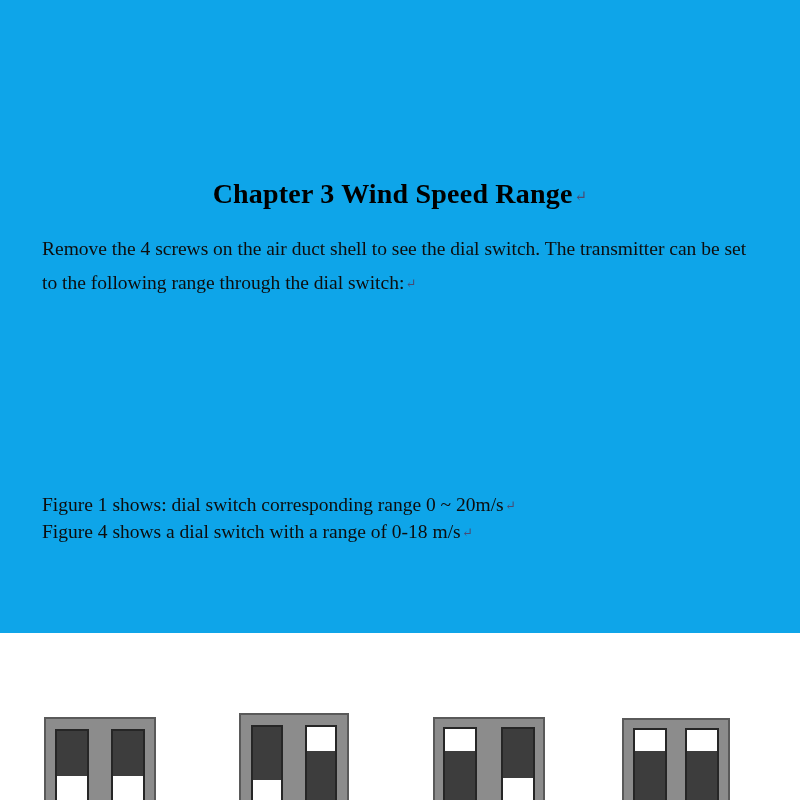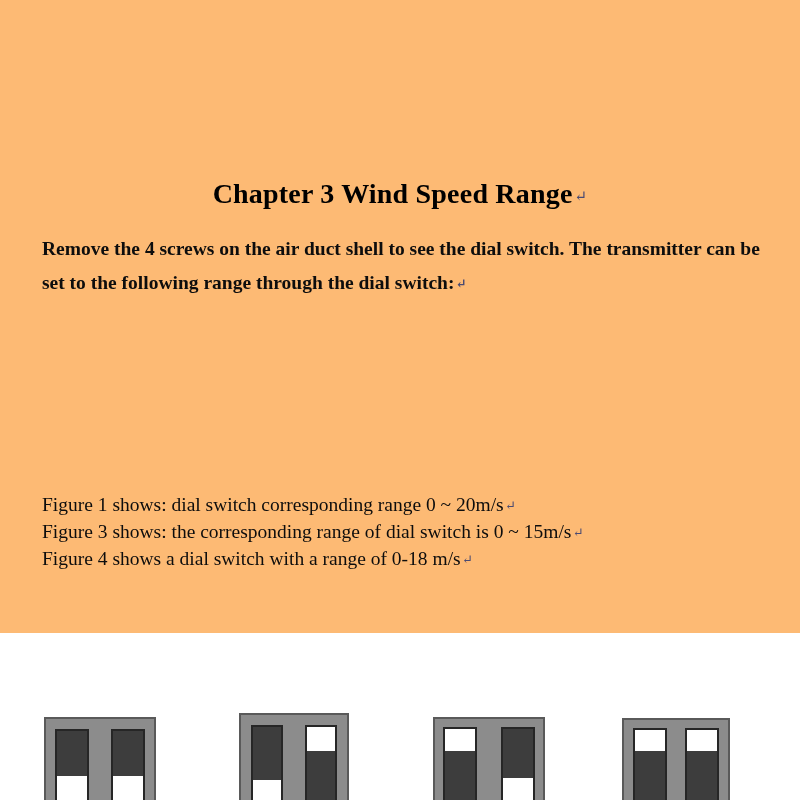--- a/index.html
+++ b/index.html
@@ -16,21 +16,21 @@
     color: #111111;
     position: relative;
   }
 
   #page {
     position: absolute;
     left: 0;
     top: 0;
     width: 800px;
     height: 633px;
-    background: #fdba74;
+    background: #0ea5e9;
   }
 
   
   .doc-title {
     position: absolute;
     left: 0;
     top: 178px;
     width: 800px;
     text-align: center;
     font-size: 28px;
@@ -50,21 +50,20 @@
   
   .intro {
     position: absolute;
     left: 42px;
     top: 232px;
     width: 722px;
     font-size: 19.5px;
     line-height: 34px;
     color: #0d0d0d;
     text-align: left;
-    font-weight: bold;
   }
   .intro .ret-mark {
     font-size: 13px;
     color: #4a4a72;
     vertical-align: 1px;
     margin-left: 1px;
   }
 
   
   .figures {
@@ -203,20 +202,17 @@
 
     </div>
 
   </div>
 
   <div class="captions">
     <div class="caption-line">
       <span>Figure 1 shows: dial switch corresponding range 0 ~ 20m/s</span><span class="ret-mark">↵</span>
     </div>
     <div class="caption-line">
-      <span>Figure 3 shows: the corresponding range of dial switch is 0 ~ 15m/s</span><span class="ret-mark">↵</span>
-    </div>
-    <div class="caption-line">
       <span>Figure 4 shows a dial switch with a range of 0-18 m/s</span><span class="ret-mark">↵</span>
     </div>
   </div>
 
 </div>
 
 </body></html>

